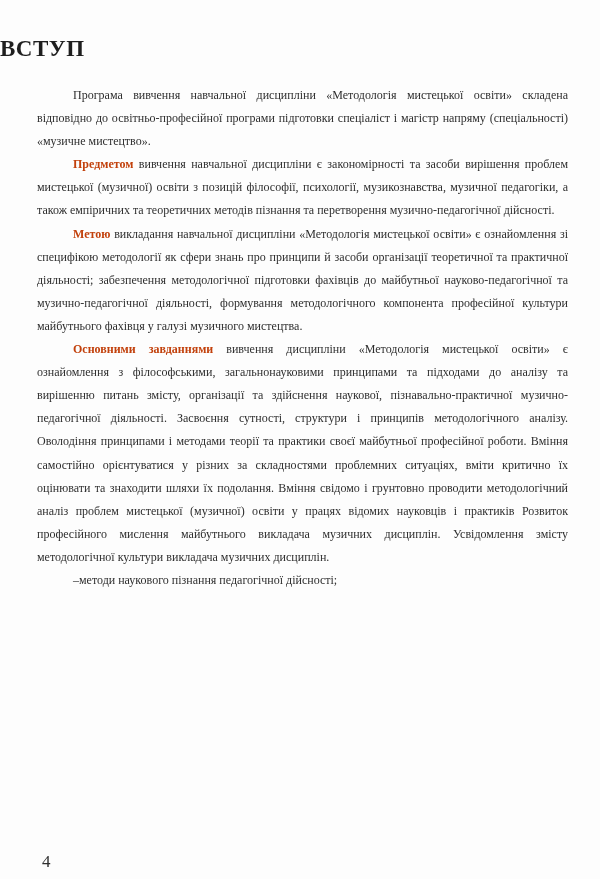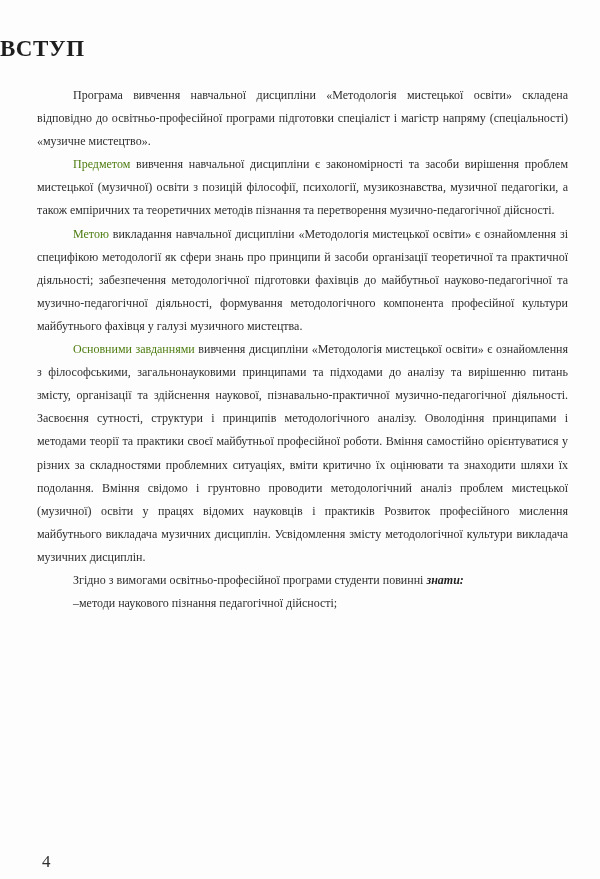--- a/index.html
+++ b/index.html
@@ -42,22 +42,22 @@
       font-size: 12px;
       line-height: 23.1px;
       text-align: justify;
       color: #2e2e2e;
     }
     .para {
       margin: 0;
       text-indent: 36px;
     }
     .para .lead {
-      font-weight: normal;
-      color: #4d7c0f;
+      font-weight: bold;
+      color: #c2410c;
     }
     .para .emph {
       font-weight: bold;
       font-style: italic;
       color: #1e1e1e;
     }
     .list-item {
       margin: 0;
       text-indent: 36px;
     }
@@ -81,20 +81,17 @@
     </p>
     <p class="para">
       <span class="lead">Предметом</span><span> вивчення навчальної дисципліни є закономірності та засоби вирішення проблем мистецької (музичної) освіти з позицій філософії, психології, музикознавства, музичної педагогіки, а також емпіричних та теоретичних методів пізнання та перетворення музично-педагогічної дійсності.</span>
     </p>
     <p class="para">
       <span class="lead">Метою</span><span> викладання навчальної дисципліни «Методологія мистецької освіти» є ознайомлення зі специфікою методології як сфери знань про принципи й засоби організації теоретичної та практичної діяльності; забезпечення методологічної підготовки фахівців до майбутньої науково-педагогічної та музично-педагогічної діяльності, формування методологічного компонента професійної культури майбутнього фахівця у галузі музичного мистецтва.</span>
     </p>
     <p class="para">
       <span class="lead">Основними завданнями</span><span> вивчення дисципліни «Методологія мистецької освіти» є ознайомлення з філософськими, загальнонауковими принципами та підходами до аналізу та вирішенню питань змісту, організації та здійснення наукової, пізнавально-практичної музично-педагогічної діяльності. Засвоєння сутності, структури і принципів методологічного аналізу. Оволодіння принципами і методами теорії та практики своєї майбутньої професійної роботи. Вміння самостійно орієнтуватися у різних за складностями проблемних ситуаціях, вміти критично їх оцінювати та знаходити шляхи їх подолання. Вміння свідомо і грунтовно проводити методологічний аналіз проблем мистецької (музичної) освіти у працях відомих науковців і практиків Розвиток професійного мислення майбутнього викладача музичних дисциплін. Усвідомлення змісту методологічної культури викладача музичних дисциплін.</span>
     </p>
-    <p class="para">
-      <span>Згідно з вимогами освітньо-професійної програми студенти повинні </span><span class="emph">знати:</span>
-    </p>
     <p class="list-item">–методи наукового пізнання педагогічної дійсності;</p>
   </div>
 
   <div class="page-number">4</div>
 </div>
 
 </body></html>

